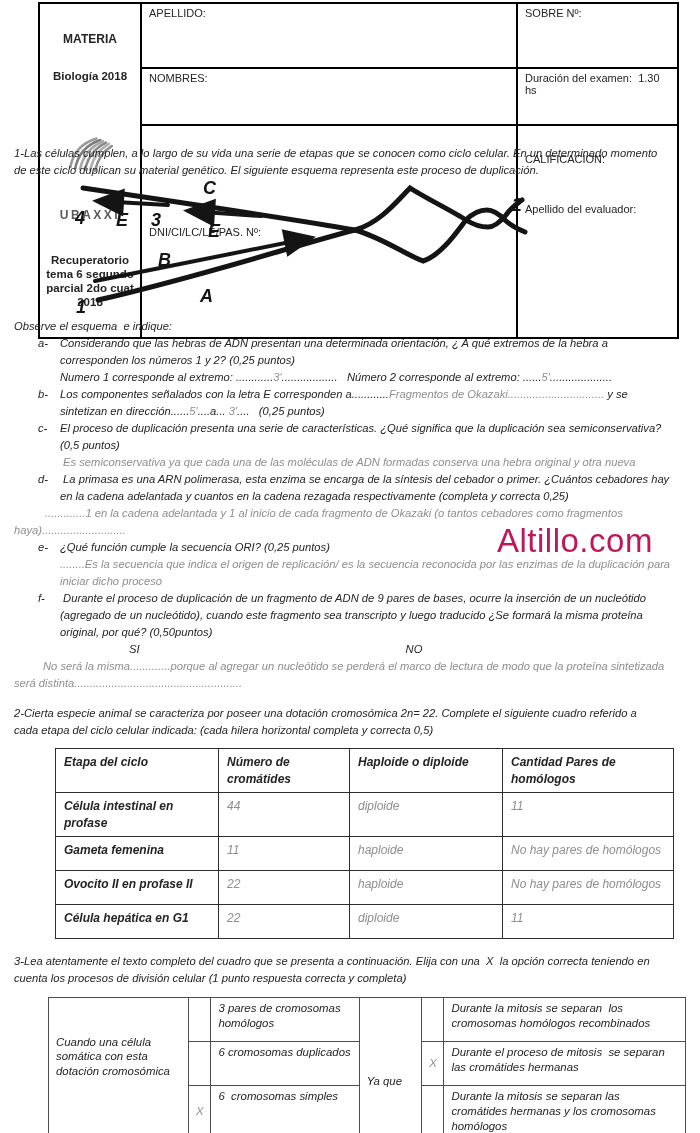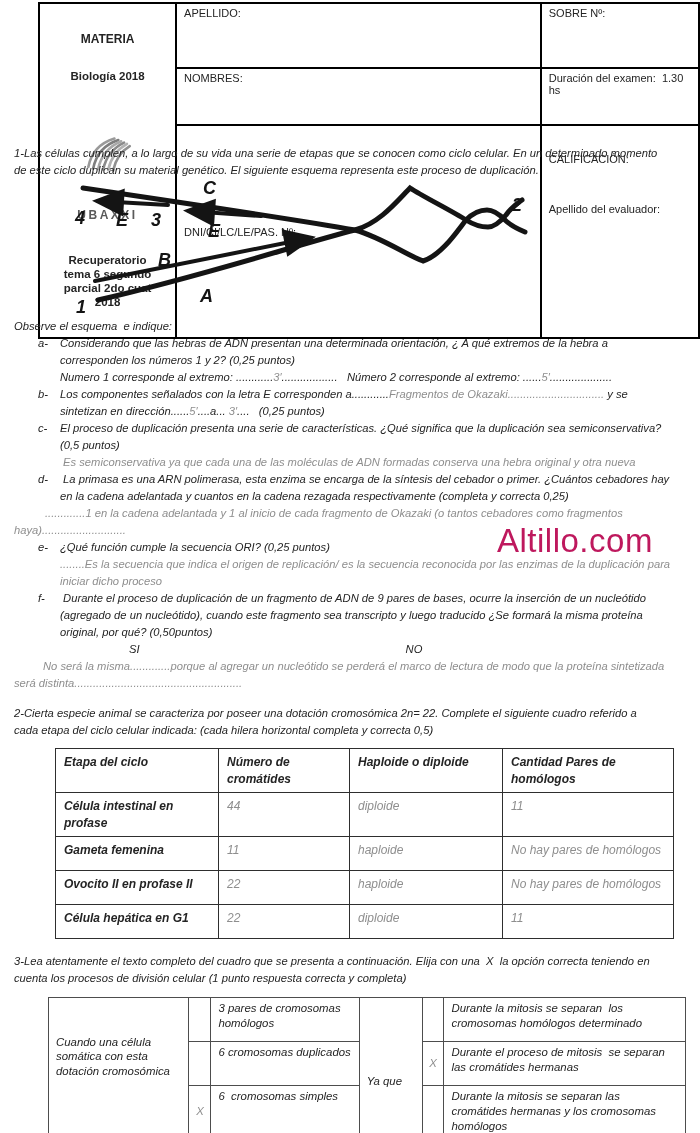--- a/index.html
+++ b/index.html
@@ -1,21 +1,21 @@
 <!DOCTYPE html>
 <html><head>
 <meta charset="utf-8">
 <style>
   html,body{margin:0;padding:0;background:#fff;}
   .page{position:relative;width:700px;height:1133px;background:#fff;overflow:hidden;
         font-family:"Liberation Sans","DejaVu Sans",sans-serif;color:#242424;}
   
   .hdr{position:absolute;left:38px;top:2px;border-collapse:collapse;table-layout:fixed;}
   .hdr td{border:2px solid #000;vertical-align:top;padding:3px 7px;font-size:11px;white-space:pre-wrap;}
-  .hdr .c1{width:100px;text-align:center;padding:4px 18px;}
+  .hdr .c1{width:100px;text-align:center;padding:4px 0;}
   .hdr .c2{width:360px;}
   .hdr .c3{width:145px;}
   .hdr tr.r1 td{height:28px;}
   .hdr tr.r2 td{height:20px;}
   .hdr tr.r3 td{height:70px;}
   .hdr .dni{vertical-align:middle;}
   .materia{font-weight:bold;font-size:12px;}
   .materia-val{font-weight:bold;font-size:11.5px;}
   .logo-wrap{margin:2px auto 0;width:56px;}
   .logo-text{font-weight:bold;font-size:12px;letter-spacing:2.5px;color:#5a5a5a;margin-top:-2px;}
@@ -235,21 +235,21 @@
     <div class="para q3-intro">3-Lea atentamente el texto completo del cuadro que se presenta a continuación. Elija con una  X  la opción correcta teniendo en cuenta los procesos de división celular (1 punto respuesta correcta y completa)</div>
 
     <table class="t3">
       <tbody>
           <tr>
             <td class="big" rowspan="3">Cuando una célula somática con esta dotación cromosómica</td>
             <td class="mark"></td>
             <td class="lopt">3 pares de cromosomas homólogos</td>
             <td class="yaque" rowspan="3">Ya que</td>
             <td class="mark"></td>
-            <td class="ropt">Durante la mitosis se separan  los cromosomas homólogos determinado</td>
+            <td class="ropt">Durante la mitosis se separan  los cromosomas homólogos recombinados</td>
           </tr>
           <tr>
             <td class="mark"></td>
             <td class="lopt">6 cromosomas duplicados</td>
             <td class="mark">X</td>
             <td class="ropt">Durante el proceso de mitosis  se separan las cromátides hermanas</td>
           </tr>
           <tr>
             <td class="mark">X</td>
             <td class="lopt">6  cromosomas simples</td>

